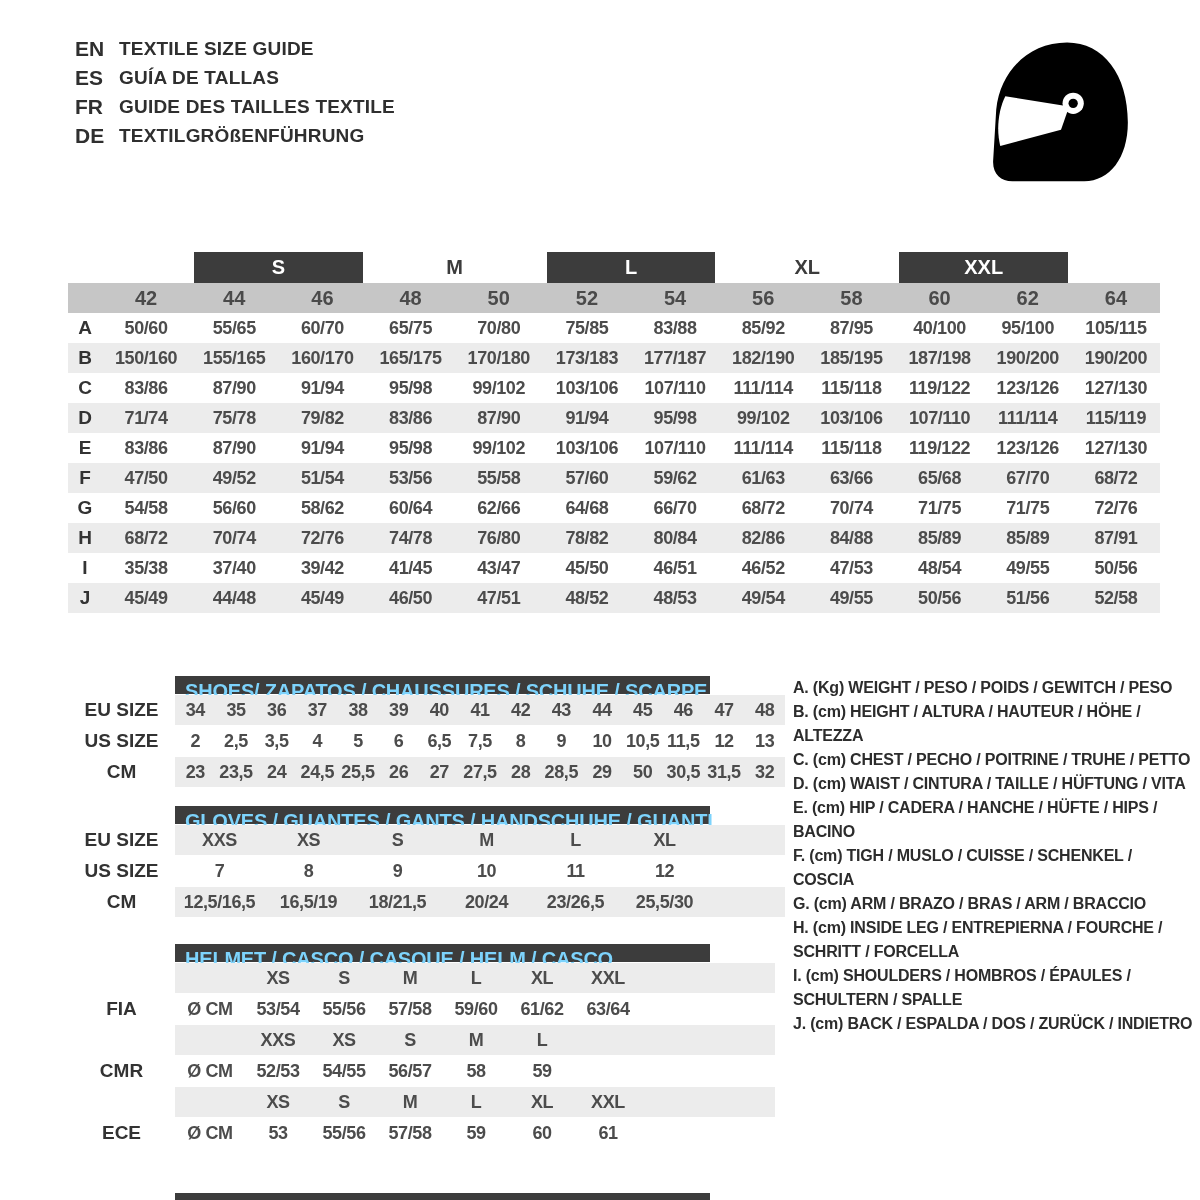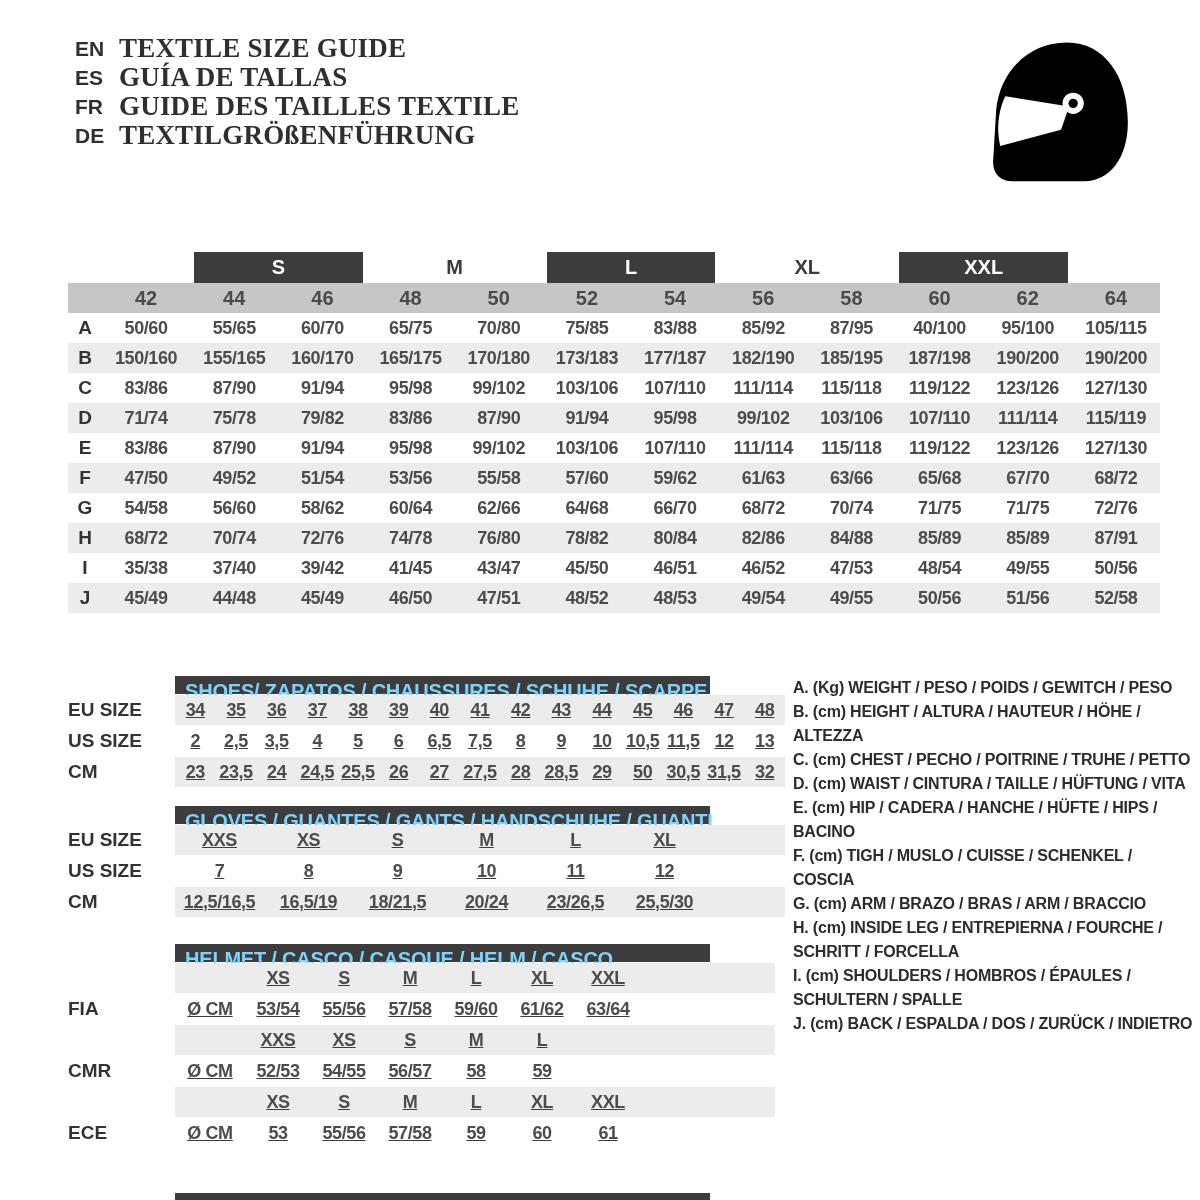--- a/index.html
+++ b/index.html
@@ -3,21 +3,21 @@
 <meta charset="utf-8">
 <style>
   html,body{margin:0;padding:0;background:#fff;}
   .page{position:relative;width:1200px;height:1200px;background:#fff;overflow:hidden;
         font-family:"Liberation Sans","DejaVu Sans",sans-serif;font-weight:bold;color:#3c3c3c;}
 
   
   .lang-block{position:absolute;left:75px;top:34px;}
   .lang-row{display:flex;height:29px;align-items:center;}
   .lang-code{width:44px;font-size:21px;color:#2f2f2f;}
-  .lang-title{font-size:27px;letter-spacing:.2px;color:#2f2f2f;white-space:nowrap;font-family:Liberation Serif, serif;}
+  .lang-title{font-size:19px;letter-spacing:.2px;color:#2f2f2f;white-space:nowrap;}
 
   
   .helmet-icon{position:absolute;left:978px;top:36px;width:162px;height:158px;}
 
   
   .apparel{position:absolute;left:68px;top:252px;width:1092px;}
   .grid13{display:grid;grid-template-columns:34px repeat(12,1fr);}
   .size-group-row{height:31px;}
   .size-group{text-align:center;font-size:20px;line-height:31px;color:#3c3c3c;}
   .size-group.boxed{background:#3c3c3c;color:#fff;margin:0 4px;}
@@ -30,22 +30,22 @@
 
   
   .sub-table{position:absolute;left:68px;}
   .shoes{top:676px;}
   .gloves{top:806px;}
   .helmet{top:944px;}
   .bar{margin-left:107px;width:535px;height:18px;background:#3c3c3c;color:#7dd3fc;
        font-size:20px;line-height:30px;padding-left:10px;box-sizing:border-box;
        letter-spacing:-.2px;white-space:nowrap;margin-bottom:1px;}
   .sub-row{display:flex;height:30px;margin-bottom:1px;}
-  .sub-label{width:107px;font-size:19px;line-height:30px;color:#333;text-align:left;}
-  .sub-data{display:grid;text-decoration:underline;}
+  .sub-label{width:107px;font-size:19px;line-height:30px;color:#333;text-align:center;}
+  .sub-data{display:grid;}
   .sub-data.stripe{background:#ececec;}
   .shoes-grid{width:610px;grid-template-columns:repeat(15,1fr);}
   .gloves-grid{width:610px;grid-template-columns:repeat(6,89px) 1fr;}
   .helm-grid{width:600px;grid-template-columns:70px repeat(6,66px) 1fr;}
   .sub-cell{text-align:center;font-size:18px;line-height:30px;color:#4c4c4c;letter-spacing:-.4px;white-space:nowrap;}
 
   
   .legend{position:absolute;left:793px;top:668px;width:404px;margin-top:8px;}
   .legend-item{font-size:16px;line-height:24px;letter-spacing:-.2px;color:#2c2c2c;}
 

